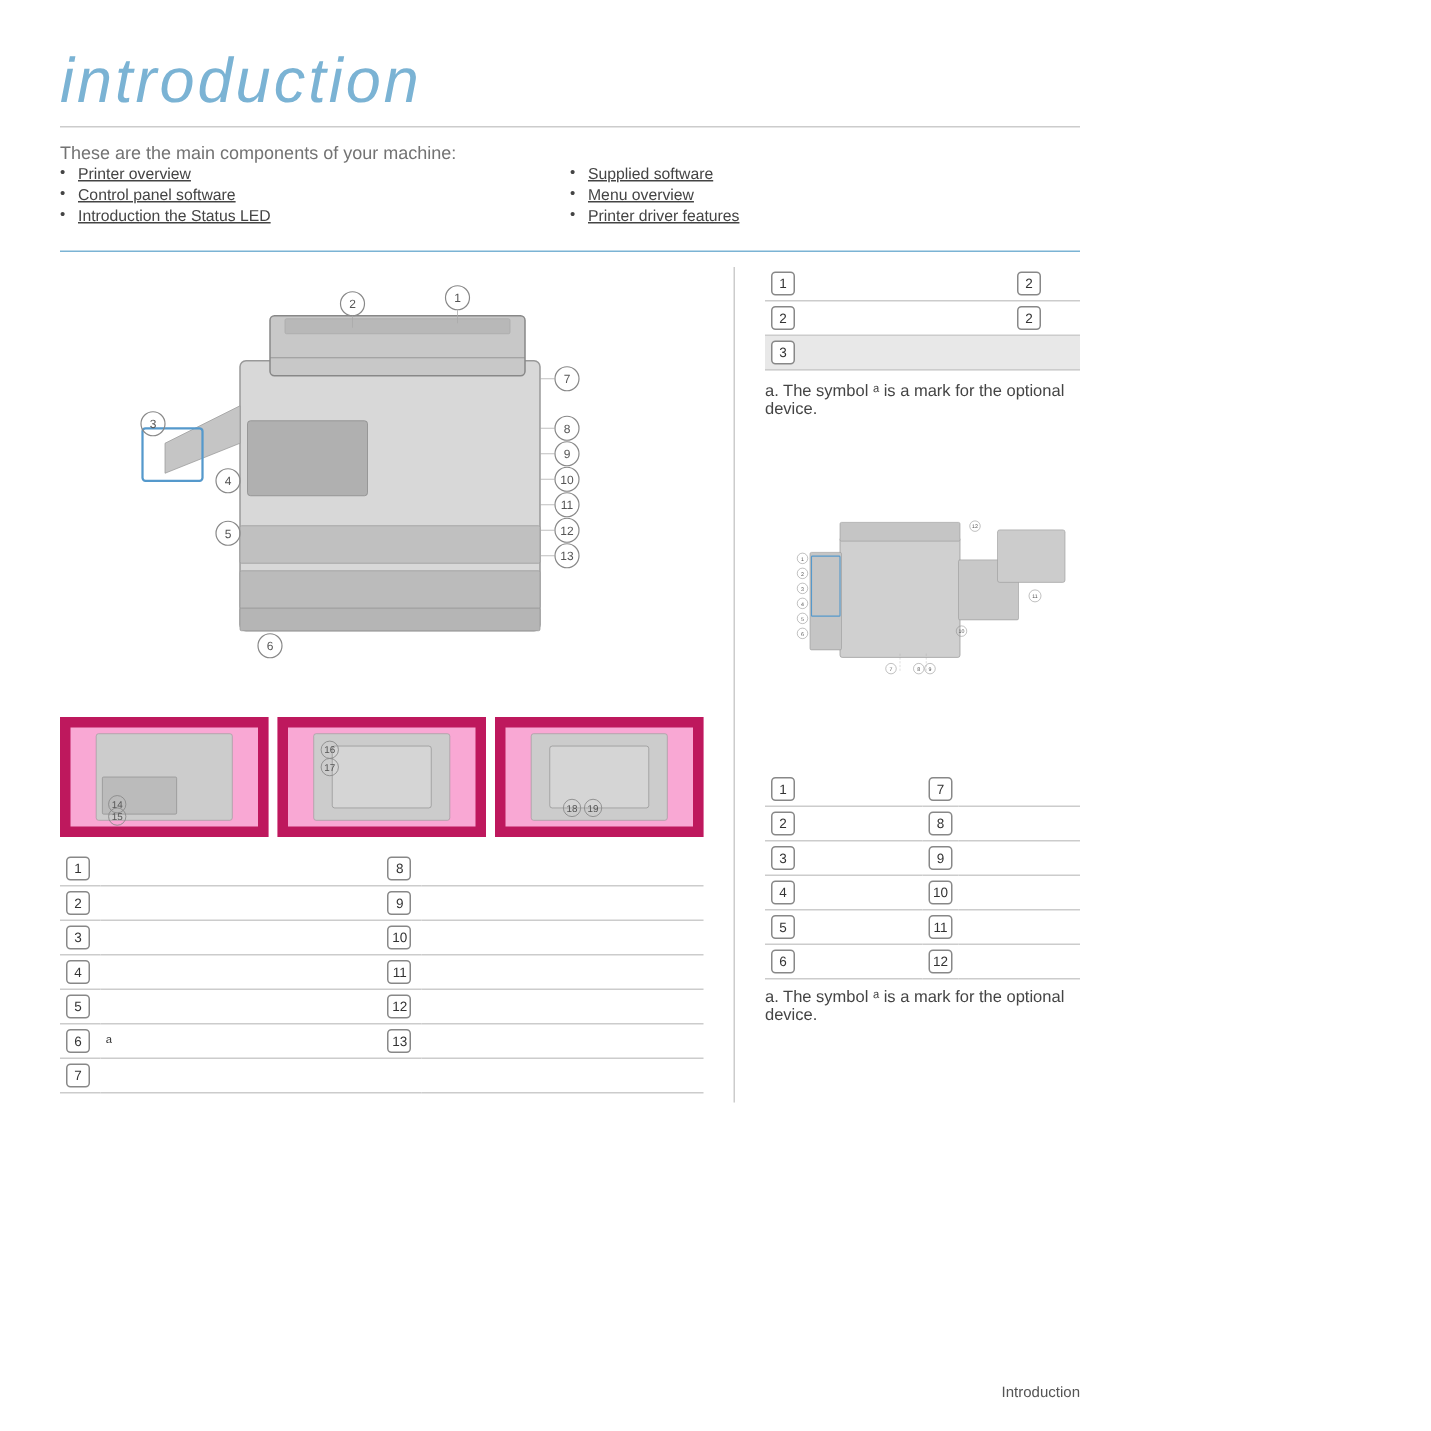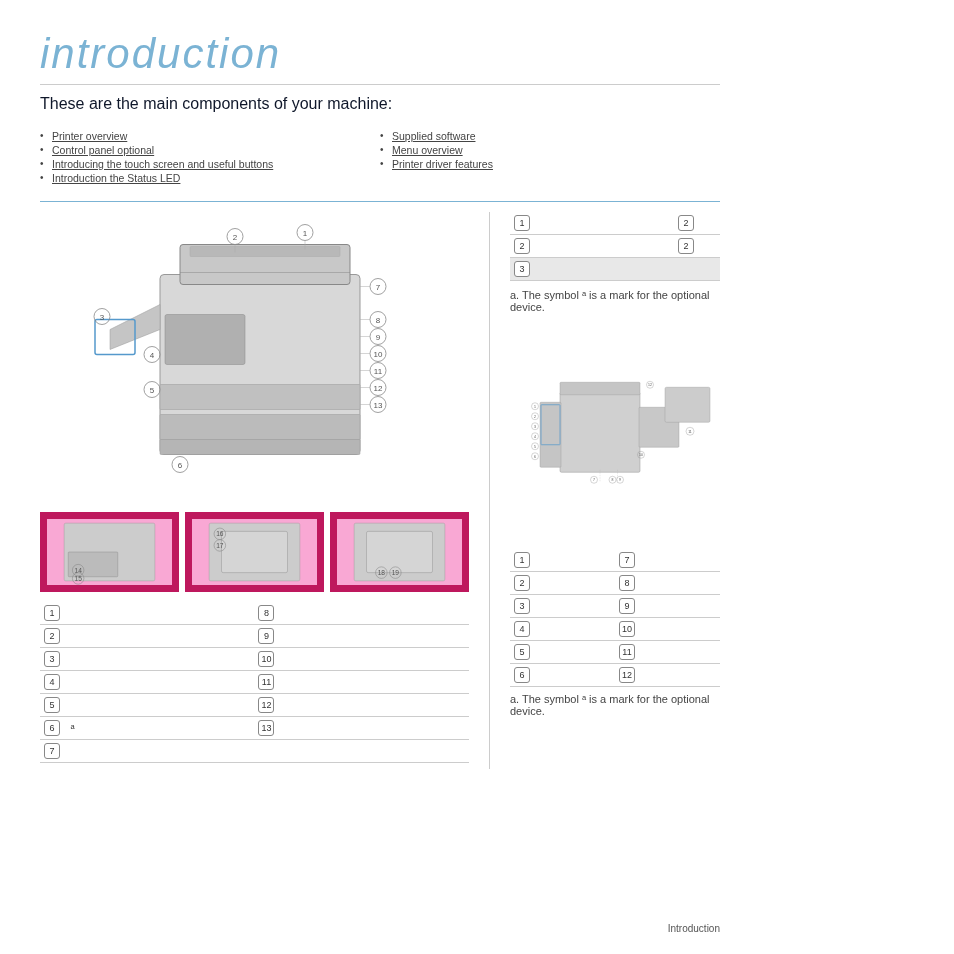--- a/index.html
+++ b/index.html
@@ -23,23 +23,22 @@
       font-size: 42px;
       font-weight: 300;
       color: #7bb3d4;
       font-style: italic;
       letter-spacing: 2px;
       border-bottom: 1px solid #ccc;
       padding-bottom: 6px;
       margin-bottom: 10px;
     }
     .subtitle {
-      font-size: 16px;
-      color: #0f172a;
-      margin-bottom: 16px;
+      font-size: 12px;
+      color: #737373;
     }
     .two-col-list {
       display: flex;
       gap: 0;
       margin-bottom: 16px;
     }
     .list-col {
       flex: 1;
       padding-right: 20px;
     }
@@ -189,22 +188,21 @@
 <div class="page">
 
   <div class="title">introduction</div>
 
   <div class="subtitle">These are the main components of your machine:</div>
 
   <div class="two-col-list">
     <div class="list-col">
       <ul>
         <li>Printer overview</li>
-        <li>Control panel optional</li>
-        <li>Introducing the touch screen and useful buttons</li>
+        <li>Control panel software</li>
         <li>Introduction the Status LED</li>
       </ul>
     </div>
     <div class="list-col">
       <ul>
         <li>Supplied software</li>
         <li>Menu overview</li>
         <li>Printer driver features</li>
       </ul>
     </div>

